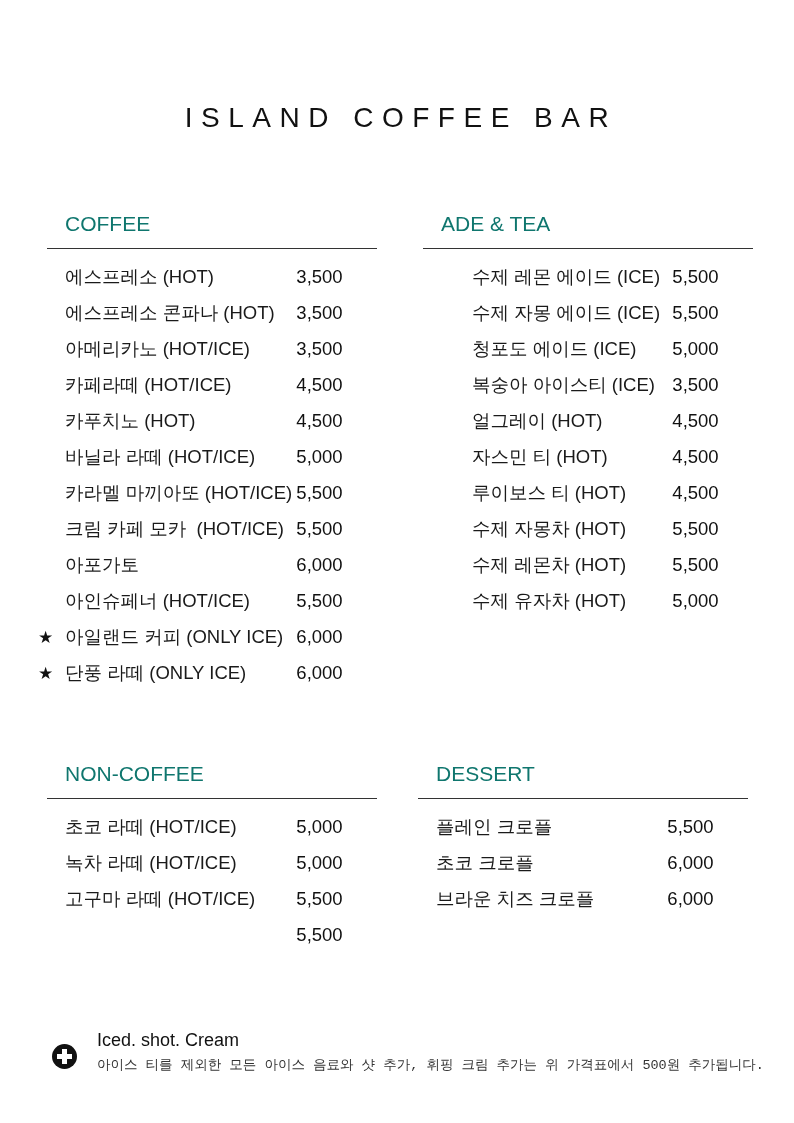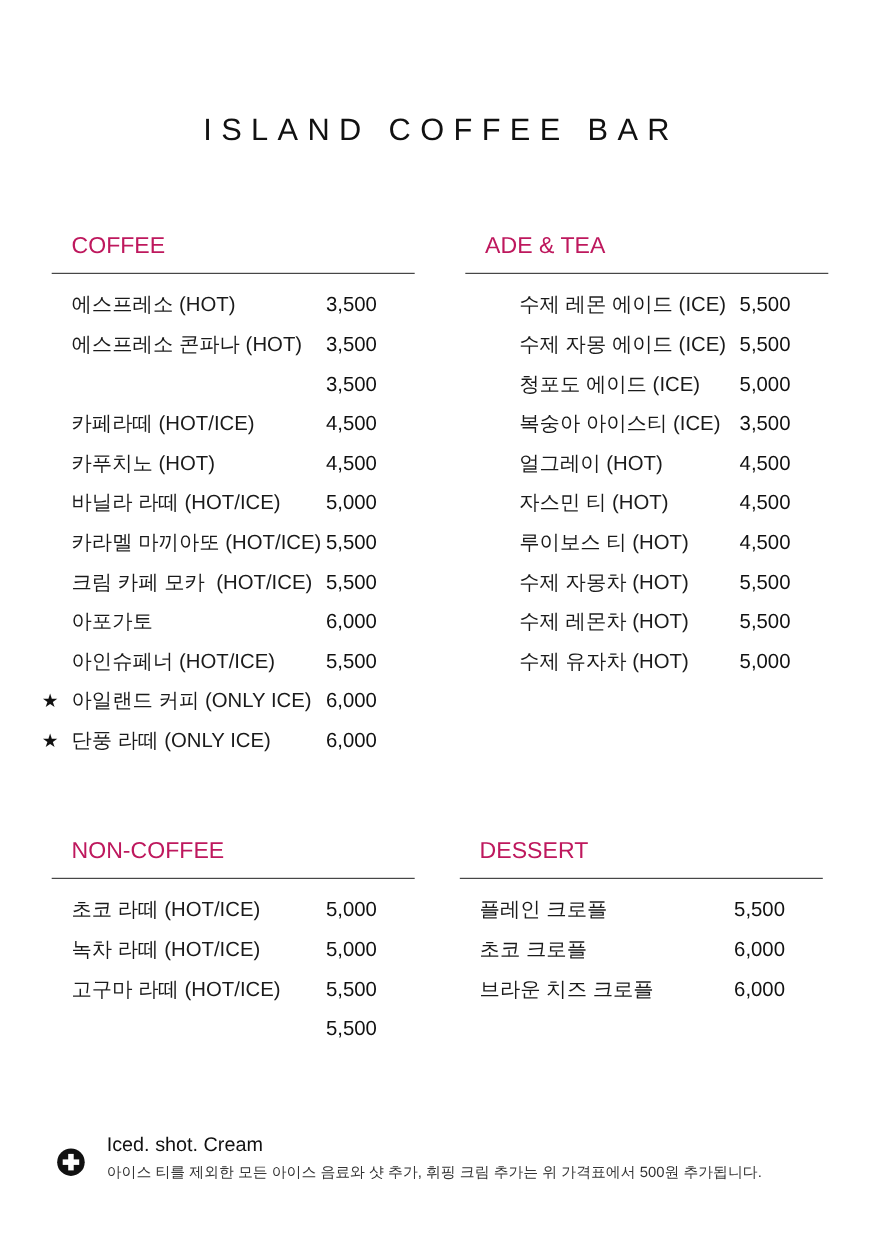--- a/index.html
+++ b/index.html
@@ -9,21 +9,21 @@
       color: #111111;
     }
     .title {
       position: absolute; top: 100px; left: 0; width: 794px;
       text-align: center; font-size: 28px; letter-spacing: 8.5px;
       font-weight: 400; line-height: 36px; padding-left: 4px;
     }
     .section { position: absolute; }
     .sec-head {
       font-size: 21px; line-height: 26px; height: 26px;
-      padding-left: 18px; color: #be185d;
+      padding-left: 18px; color: #0f766e;
     }
     .rule { height: 0; border-top: 1.5px solid #333; margin-top: 11px; }
     .items { margin-top: 15px; }
     .row {
       position: relative; height: 36px; line-height: 26px; font-size: 18.5px;
     }
     .row .name { position: absolute; left: 18px; white-space: pre; color: #1a1a1a; }
     .row .price { position: absolute; text-align: center; color: #111; }
     .row .star {
       position: absolute; left: -9px; top: 0; font-size: 17px; line-height: 28px;
@@ -42,21 +42,21 @@
     .plus {
       position: absolute; left: 0; top: 16px; width: 25px; height: 25px;
       border-radius: 50%; background: #111;
     }
     .plus::before, .plus::after {
       content: ""; position: absolute; background: #fff;
     }
     .plus::before { left: 5px; top: 10px; width: 15px; height: 5px; }
     .plus::after { left: 10px; top: 5px; width: 5px; height: 15px; }
     .note-title { position: absolute; left: 45px; top: 0; font-size: 18px; line-height: 24px; color: #111; }
-    .note-text { position: absolute; left: 45px; top: 28px; font-size: 13.5px; line-height: 20px; color: #333; white-space: nowrap; }
+    .note-text { position: absolute; left: 45px; top: 28px; font-size: 13.5px; line-height: 20px; color: #333; white-space: nowrap; font-family: Liberation Mono, monospace; }
   </style>
 </head>
 <body>
 
 <div class="title">ISLAND COFFEE BAR</div>
 
 <div class="section" id="sec-coffee">
   <div class="sec-head">COFFEE</div>
   <div class="rule"></div>
   <div class="items">
@@ -65,20 +65,21 @@
         <span class="name">에스프레소 (HOT)</span>
         <span class="price">3,500</span>
       </div>
     <div class="row">
         <span class="star"></span>
         <span class="name">에스프레소 콘파나 (HOT)</span>
         <span class="price">3,500</span>
       </div>
     <div class="row">
         <span class="star"></span>
+        <span class="name">아메리카노 (HOT/ICE)</span>
         <span class="price">3,500</span>
       </div>
     <div class="row">
         <span class="star"></span>
         <span class="name">카페라떼 (HOT/ICE)</span>
         <span class="price">4,500</span>
       </div>
     <div class="row">
         <span class="star"></span>
         <span class="name">카푸치노 (HOT)</span>

